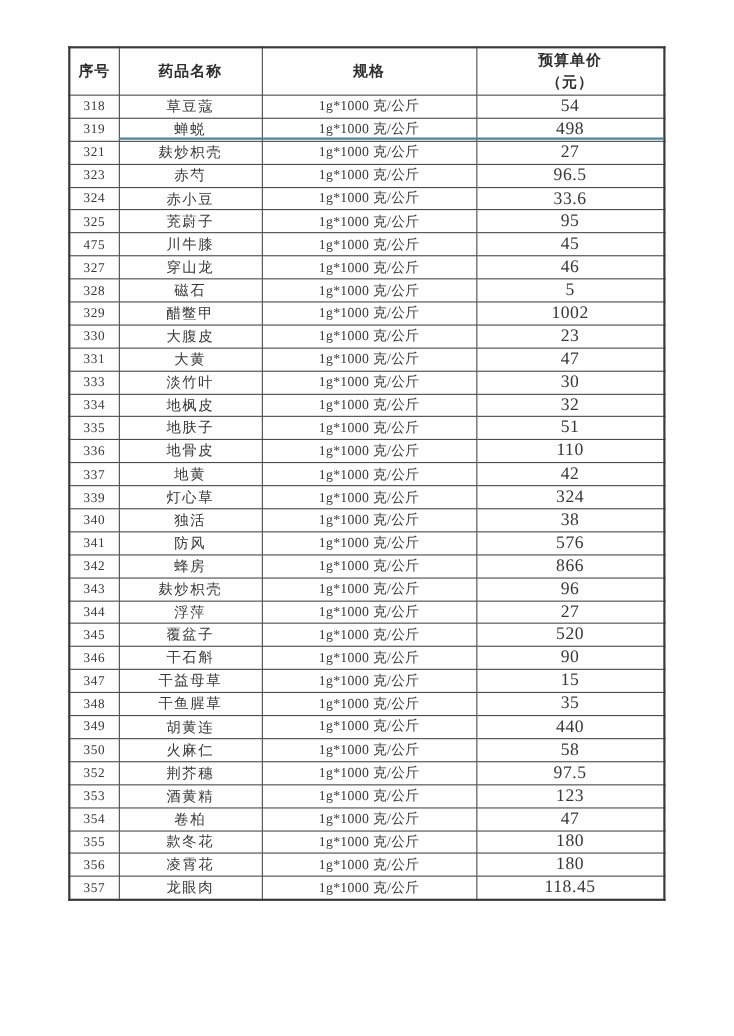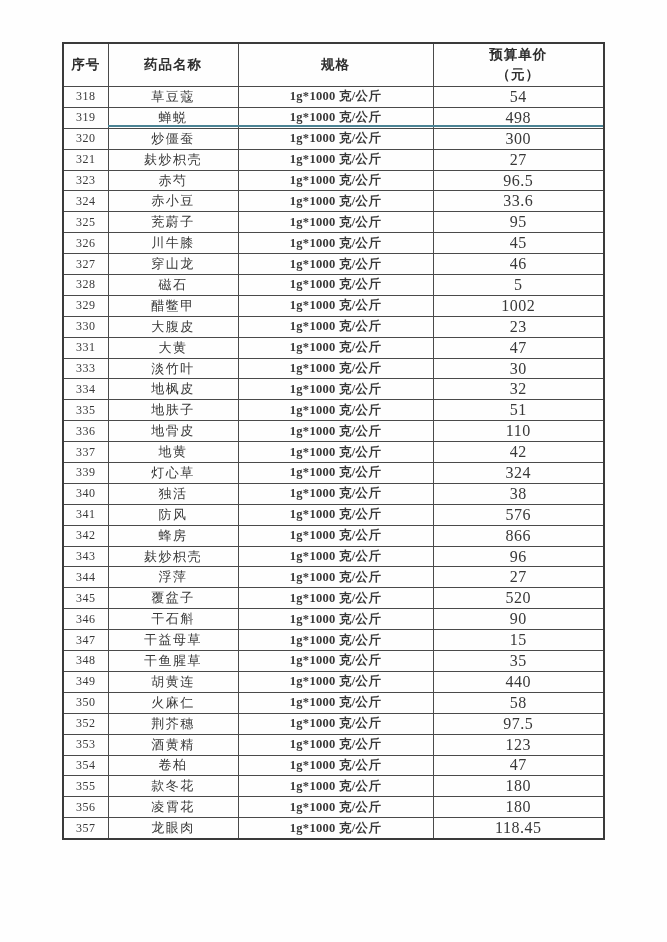--- a/index.html
+++ b/index.html
@@ -41,21 +41,21 @@
     font-weight: 600;
     letter-spacing: 1px;
     color: #2e2e2e;
   }
   .doc-table tbody td {
     height: 19.9px;
     color: #383838;
   }
   .cell-no    { font-size: 12px;   letter-spacing: 0.5px; }
   .cell-name  { font-size: 13px;   letter-spacing: 1.5px; }
-  .cell-spec  { font-size: 12.5px; letter-spacing: 0.3px; font-weight: bold; }
+  .cell-spec  { font-size: 12.5px; letter-spacing: 0.3px; }
   .cell-price { font-size: 16px;   letter-spacing: 0.5px; }
   .price-header-line { line-height: 1.5; }
   
   .scan-line {
     position: absolute;
     left: 108px;
     top: 125px;
     width: 495px;
     height: 1.6px;
     background: #4b8394;
@@ -90,26 +90,20 @@
           <td class="cell-spec">1g*1000 克/公斤</td>
           <td class="cell-price">54</td>
         </tr>
         <tr>
           <td class="cell-no">319</td>
           <td class="cell-name">蝉蜕</td>
           <td class="cell-spec">1g*1000 克/公斤</td>
           <td class="cell-price">498</td>
         </tr>
         <tr>
-          <td class="cell-no">320</td>
-          <td class="cell-name">炒僵蚕</td>
-          <td class="cell-spec">1g*1000 克/公斤</td>
-          <td class="cell-price">300</td>
-        </tr>
-        <tr>
           <td class="cell-no">321</td>
           <td class="cell-name">麸炒枳壳</td>
           <td class="cell-spec">1g*1000 克/公斤</td>
           <td class="cell-price">27</td>
         </tr>
         <tr>
           <td class="cell-no">323</td>
           <td class="cell-name">赤芍</td>
           <td class="cell-spec">1g*1000 克/公斤</td>
           <td class="cell-price">96.5</td>
@@ -120,21 +114,21 @@
           <td class="cell-spec">1g*1000 克/公斤</td>
           <td class="cell-price">33.6</td>
         </tr>
         <tr>
           <td class="cell-no">325</td>
           <td class="cell-name">茺蔚子</td>
           <td class="cell-spec">1g*1000 克/公斤</td>
           <td class="cell-price">95</td>
         </tr>
         <tr>
-          <td class="cell-no">326</td>
+          <td class="cell-no">475</td>
           <td class="cell-name">川牛膝</td>
           <td class="cell-spec">1g*1000 克/公斤</td>
           <td class="cell-price">45</td>
         </tr>
         <tr>
           <td class="cell-no">327</td>
           <td class="cell-name">穿山龙</td>
           <td class="cell-spec">1g*1000 克/公斤</td>
           <td class="cell-price">46</td>
         </tr>

